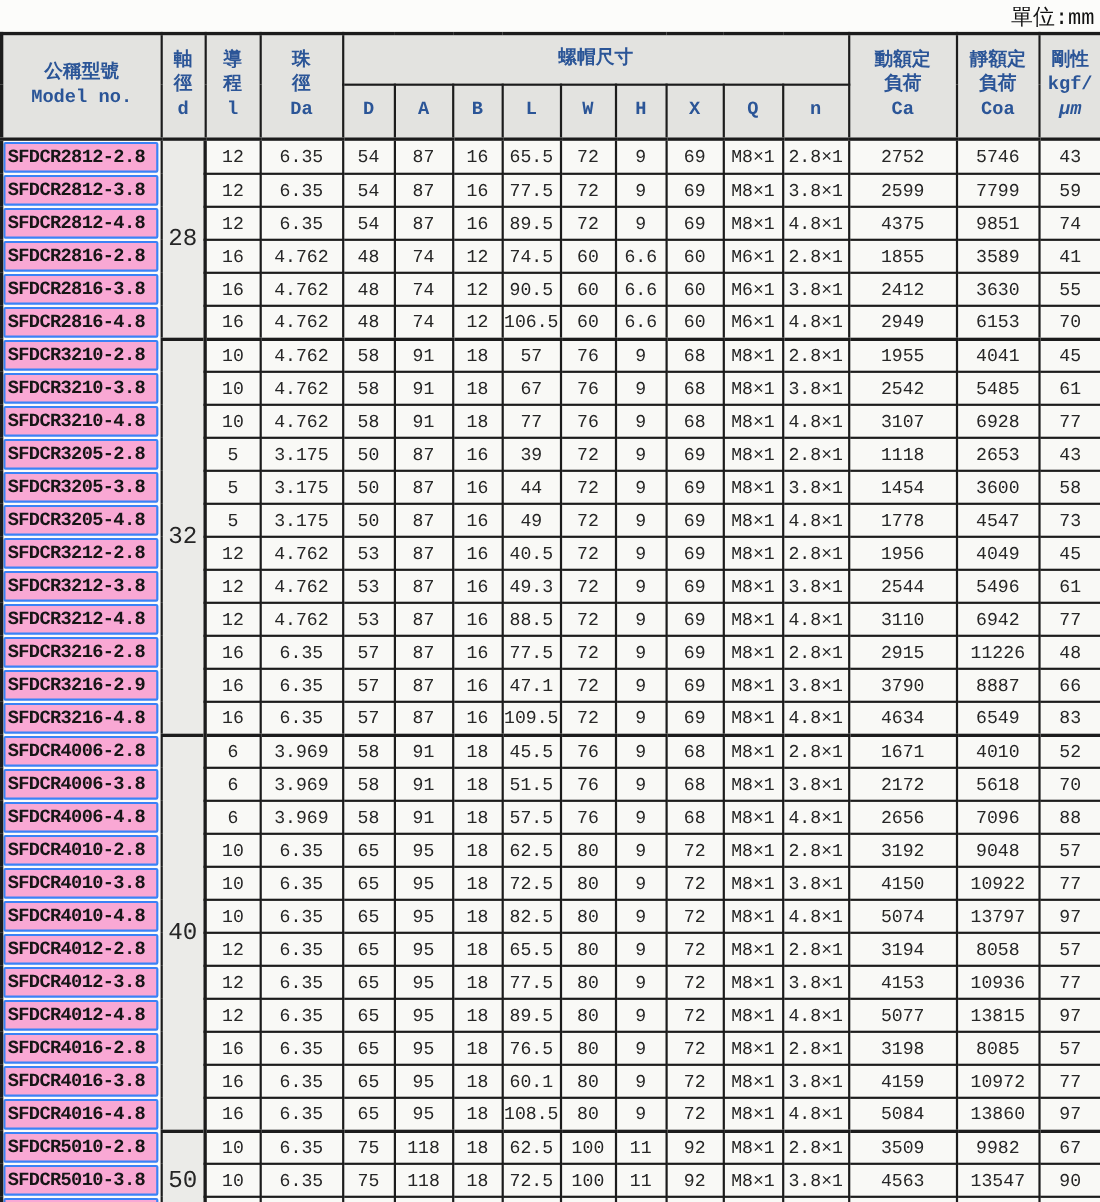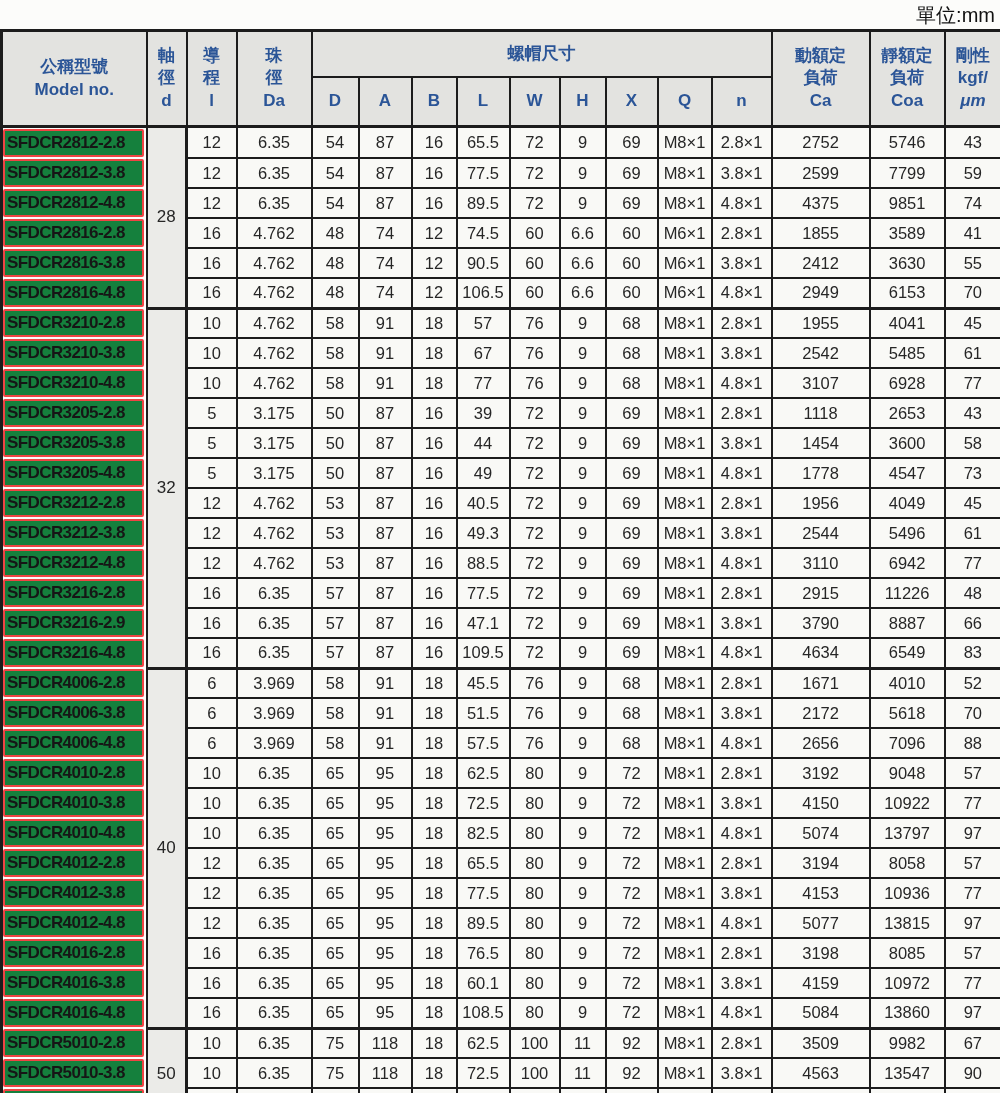--- a/index.html
+++ b/index.html
@@ -1,36 +1,36 @@
 <!DOCTYPE html>
 <html><head>
 <meta charset="utf-8">
 <style>
   html,body{margin:0;padding:0;}
   body{width:1000px;height:1093px;background:#ffffff;}
   .page{position:relative;width:1000px;height:1093px;background:#fcfcfa;
-        font-family:Liberation Sans, sans-serif;overflow:hidden;}
+        font-family:Liberation Mono, monospace;overflow:hidden;}
   .unit-label{position:absolute;top:2px;right:5px;font-size:20px;color:#111;}
   table.spec{position:absolute;top:29px;left:0;width:1000px;height:1062px;
              border-collapse:collapse;table-layout:fixed;
              border:3px solid #1c1c1c;background:#f9f9f6;}
   th,td{border:2px solid #1c1c1c;padding:0;text-align:center;vertical-align:middle;overflow:hidden;}
   thead th{background:#e3e3e0;color:#2b5597;font-weight:600;font-size:17px;line-height:1.3;}
   thead tr.top{height:46px;}
   thead tr.sub{height:50px;}
   thead th.rs{border-bottom:3px solid #1c1c1c;}
   thead tr.sub th{border-bottom:3px solid #1c1c1c;}
   tbody td{font-size:16.5px;color:#262626;background:#f9f9f6;font-weight:500;}
   td.model-cell{background:#fcfcfa;border-top:none;border-bottom:none;border-right:none;
                 padding:1px 2px 1px 0;text-align:left;}
-  .model-box{border:2px solid #ef4444;border-radius:2px;background:#15803d;height:24px;
+  .model-box{border:2px solid #3b82f6;border-radius:2px;background:#f9a8d4;height:24px;
              display:flex;align-items:center;padding-left:2px;
              font-weight:700;font-size:17px;letter-spacing:-0.6px;color:#161616;white-space:nowrap;}
   td.d-cell{background:#ebebe8;border-left:2px solid #1c1c1c;border-right:3px solid #1c1c1c;
-            font-size:17px;}
+            font-size:22px;}
   tbody tr.group-start td:not(.model-cell){border-top:3px solid #1c1c1c;}
 </style>
 </head>
 <body>
 
 <div class="page">
   <div class="unit-label">單位:mm</div>
 
   <table class="spec">
     <colgroup>

